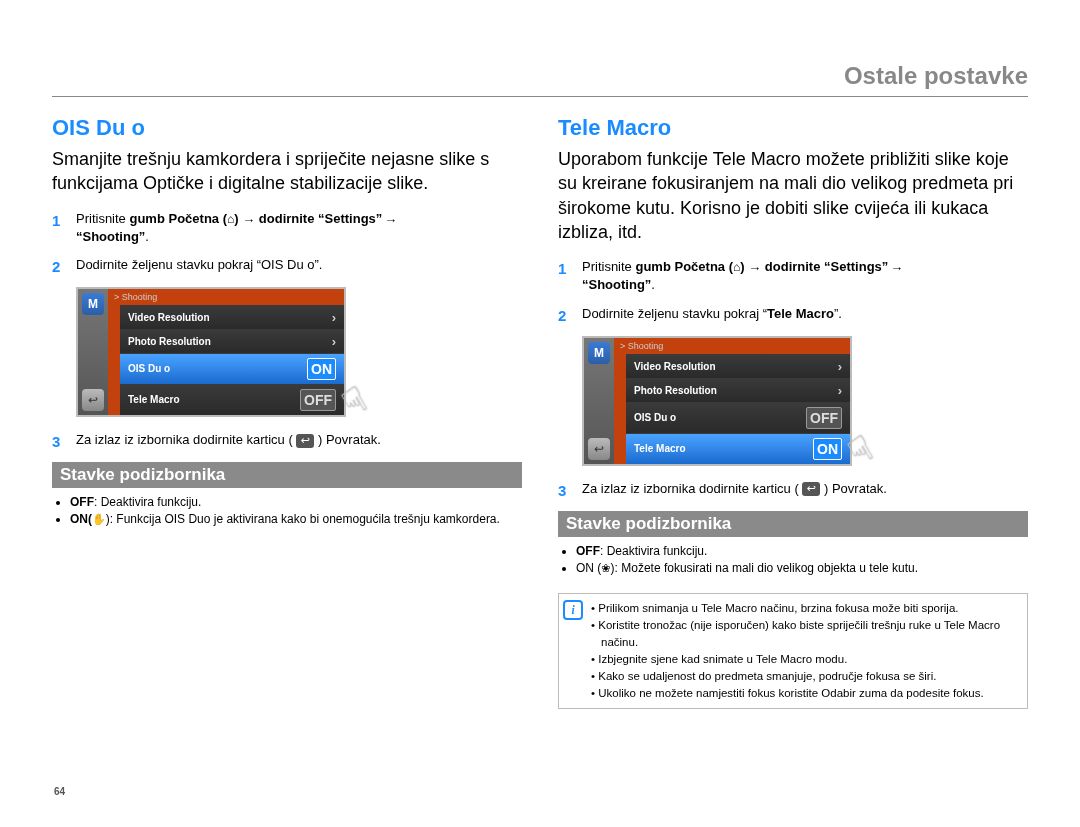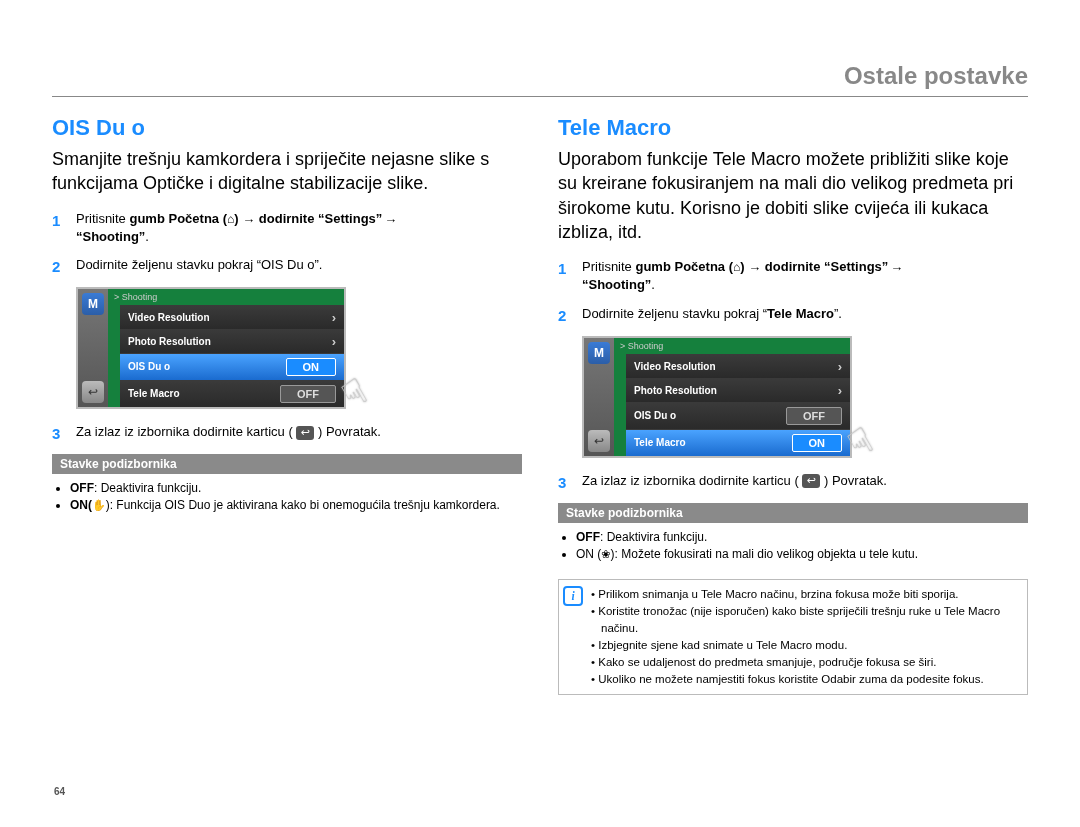--- a/index.html
+++ b/index.html
@@ -82,21 +82,21 @@
   .ui-sbicon {
     width: 22px; height: 22px;
     background: linear-gradient(#bbb,#888);
     border-radius: 4px;
     display:flex;align-items:center;justify-content:center;
     font-size:12px;color:#333;
   }
   .ui-sbicon.m { background: linear-gradient(#3a7bd5,#2b5ea8); color:#fff; font-weight:bold; }
   .ui-list {
     flex: 1;
-    background: #15803d;
+    background: #c2410c;
   }
   .ui-bread {
     font-size: 9px;
     padding: 3px 6px;
     color: #ccc;
   }
   .ui-row {
     display: flex;
     align-items: center;
     justify-content: space-between;
@@ -105,23 +105,23 @@
     background: linear-gradient(#3a3a3a,#2a2a2a);
     font-weight: bold;
     font-size: 10px;
     margin-left: 12px;
   }
   .ui-row .chev {
     color:#ccc; font-size:13px;
   }
   .ui-row.hl { background: linear-gradient(#4aa3ff,#1a6bcf); }
   .toggle {
-    font-size: 11px;
-    font-weight: bold;
-    padding: 2px 16px;
+    font-size: 14px;
+    font-weight: bold;
+    padding: 2px 3px;
     border-radius: 2px;
     color:#fff;
   }
   .toggle.on { background:#1a8cff; border:1px solid #fff; }
   .toggle.off { background:#555; border:1px solid #999; color:#ddd; }
   .touch-hand {
     position: absolute;
     right: -22px;
     bottom: -8px;
     font-size: 36px;
@@ -141,21 +141,21 @@
   .small-home-icon {
     display:inline-block;
     font-size:12px;
     vertical-align: baseline;
   }
 
   .submenu-head {
     background: #8a8a8a;
     color: #fff;
     font-weight: bold;
-    font-size: 12px;
+    font-size: 17px;
     padding: 3px 8px;
     margin-top: 10px;
     margin-bottom: 6px;
   }
   .bullets {
     font-size: 12px;
     padding-left: 14px;
     line-height: 1.45;
   }
   .bullets li { list-style: disc; margin-left: 4px; }

